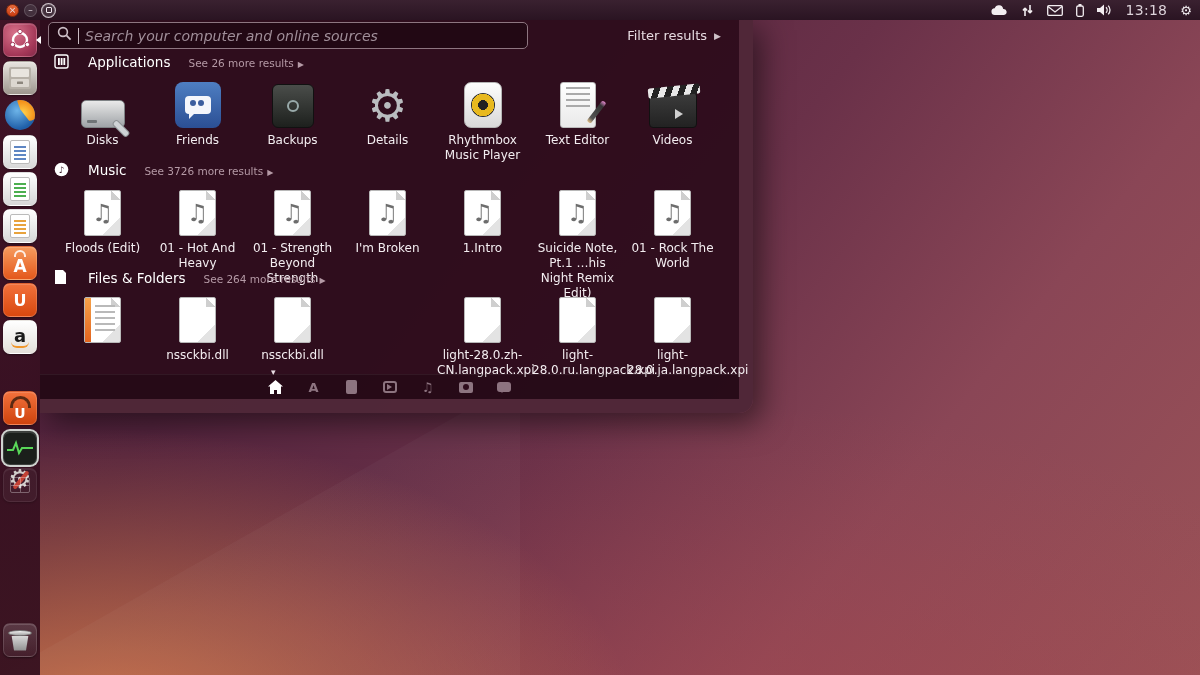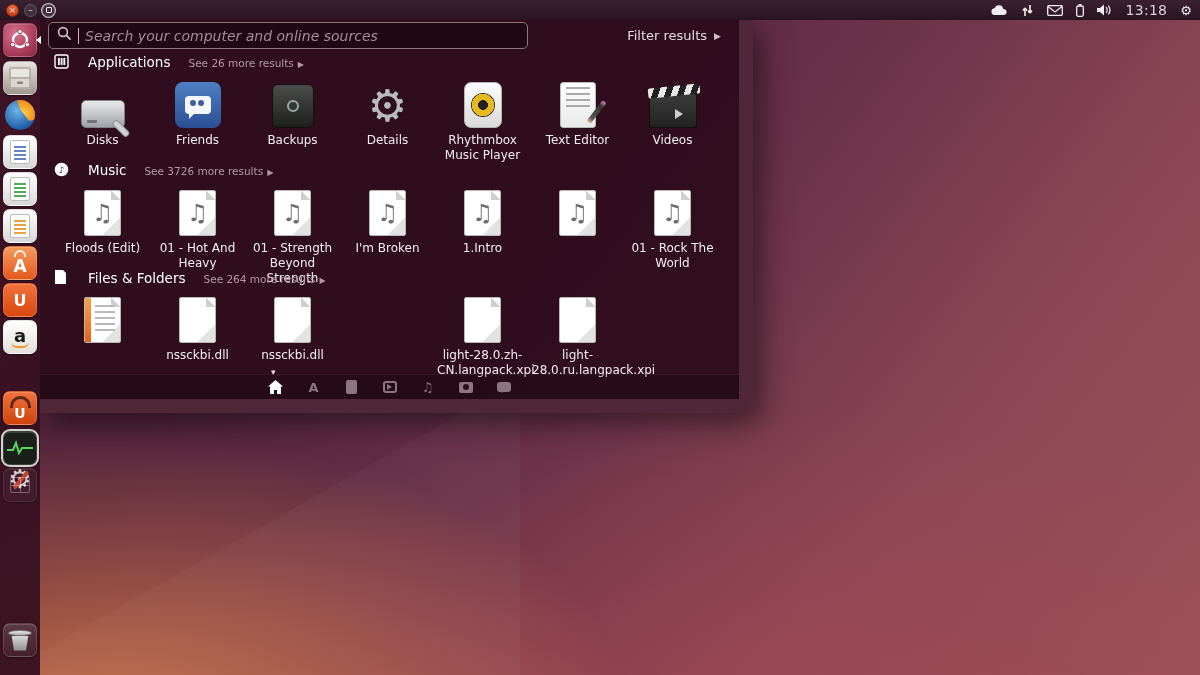--- a/index.html
+++ b/index.html
@@ -448,20 +448,21 @@
         </div>
     <div class="tile-label">1.Intro</div>
   </div>
   <div class="tile" style="left:490px;top:164px;">
     <div class="tile-icon">
           <div class="icon-page">
             <div class="fold"></div>
             <span class="note">♫</span>
           </div>
         </div>
+    <div class="tile-label">Suicide Note, Pt.1 …his Night Remix Edit)</div>
   </div>
   <div class="tile" style="left:585px;top:164px;">
     <div class="tile-icon">
           <div class="icon-page">
             <div class="fold"></div>
             <span class="note">♫</span>
           </div>
         </div>
     <div class="tile-label">01 - Rock The World</div>
   </div>
@@ -516,20 +517,28 @@
     <div class="tile-label">light-28.0.zh-CN.langpack.xpi</div>
   </div>
   <div class="tile" style="left:490px;top:271px;">
     <div class="tile-icon">
           <div class="icon-page">
             <div class="fold"></div>
           </div>
         </div>
     <div class="tile-label">light-28.0.ru.langpack.xpi</div>
   </div>
+  <div class="tile" style="left:585px;top:271px;">
+    <div class="tile-icon">
+          <div class="icon-page">
+            <div class="fold"></div>
+          </div>
+        </div>
+    <div class="tile-label">light-28.0.ja.langpack.xpi</div>
+  </div>
 
   <div class="scroll-caret" style="left:231px;top:347px;">▾</div>
 
   <div class="lensbar">
     <div class="lens active">
       <svg width="15" height="14" viewBox="0 0 15 14">
             <path d="M7.5 0 0 6.5h2V14h4v-4h3v4h4V6.5h2z" fill="currentColor"></path>
           </svg>
     </div>
     <div class="lens" style="font-weight:bold;">A</div>

